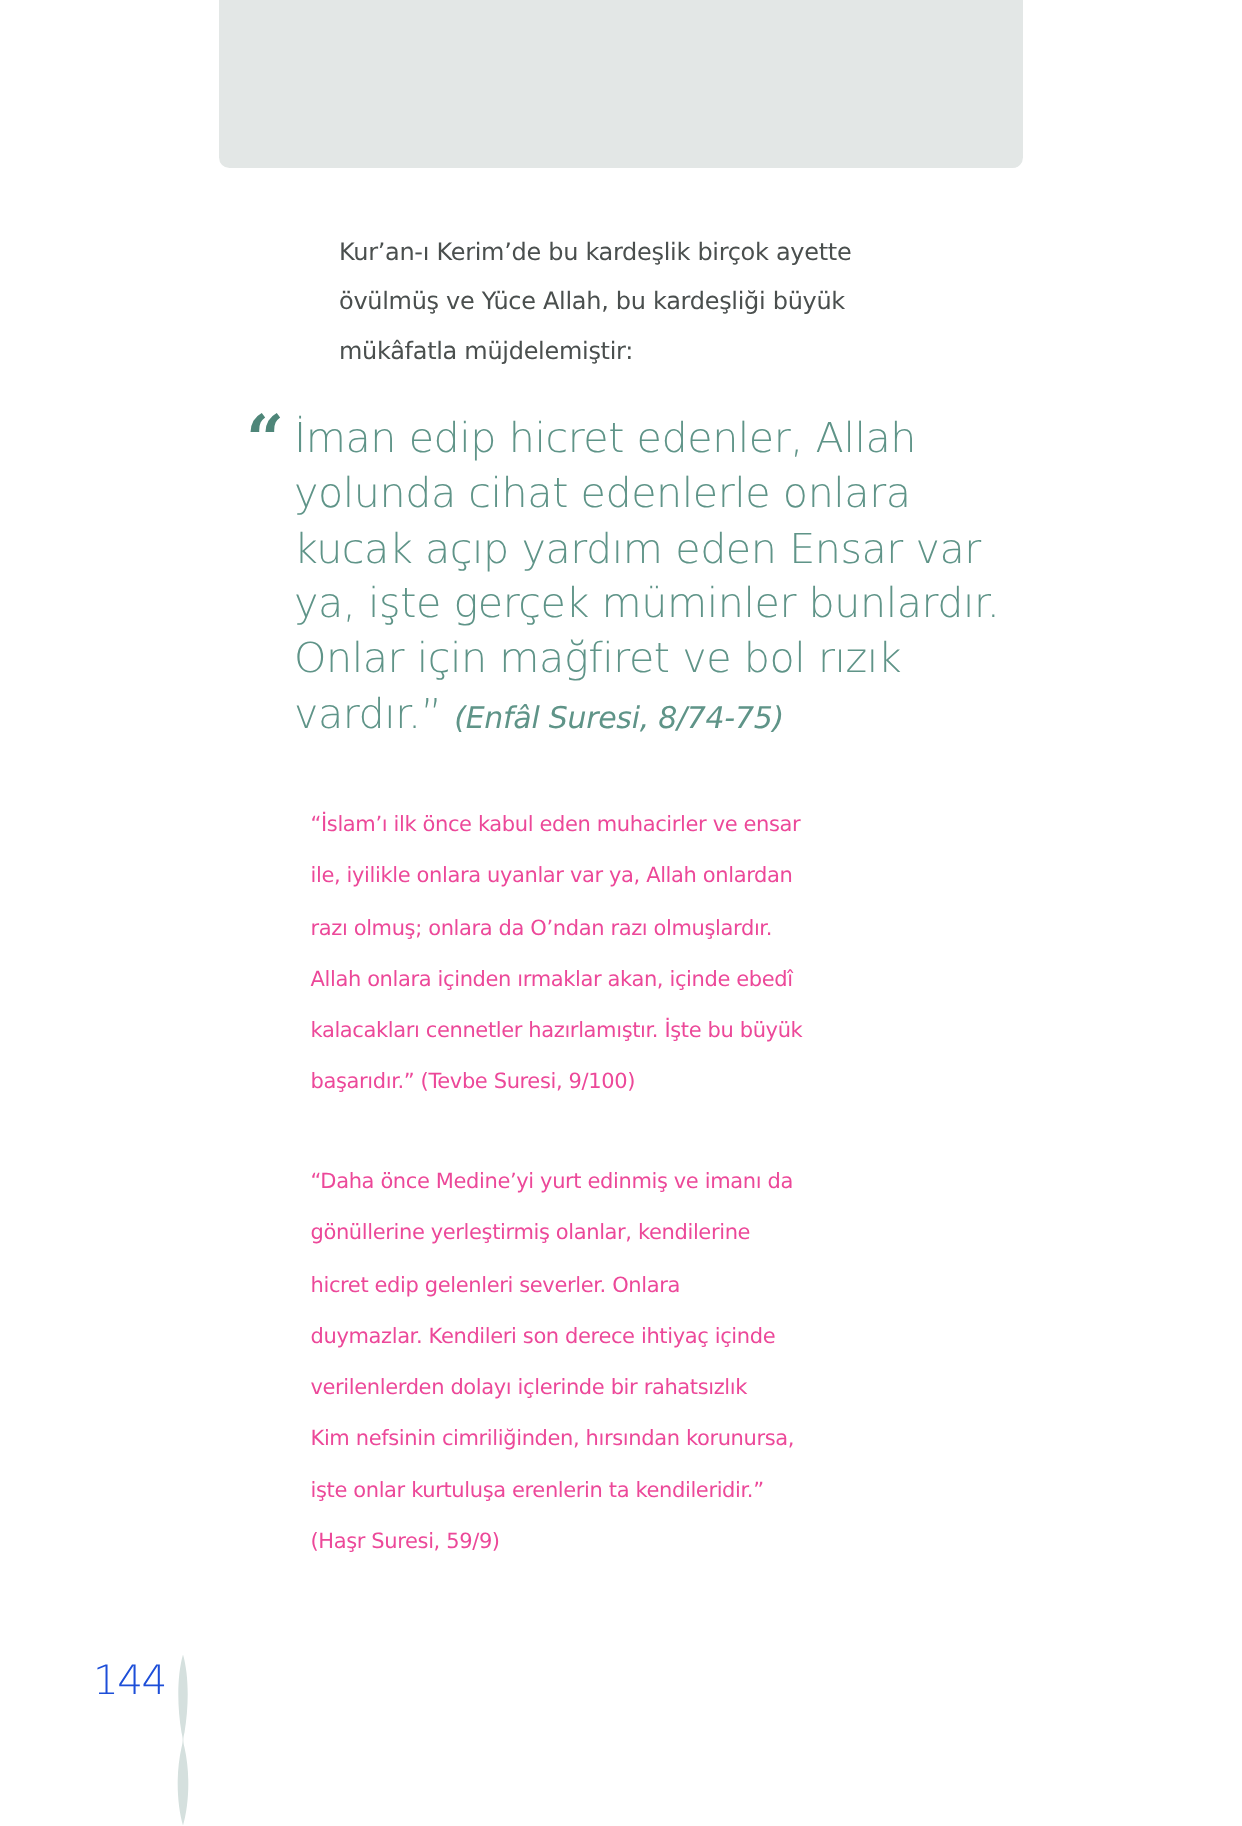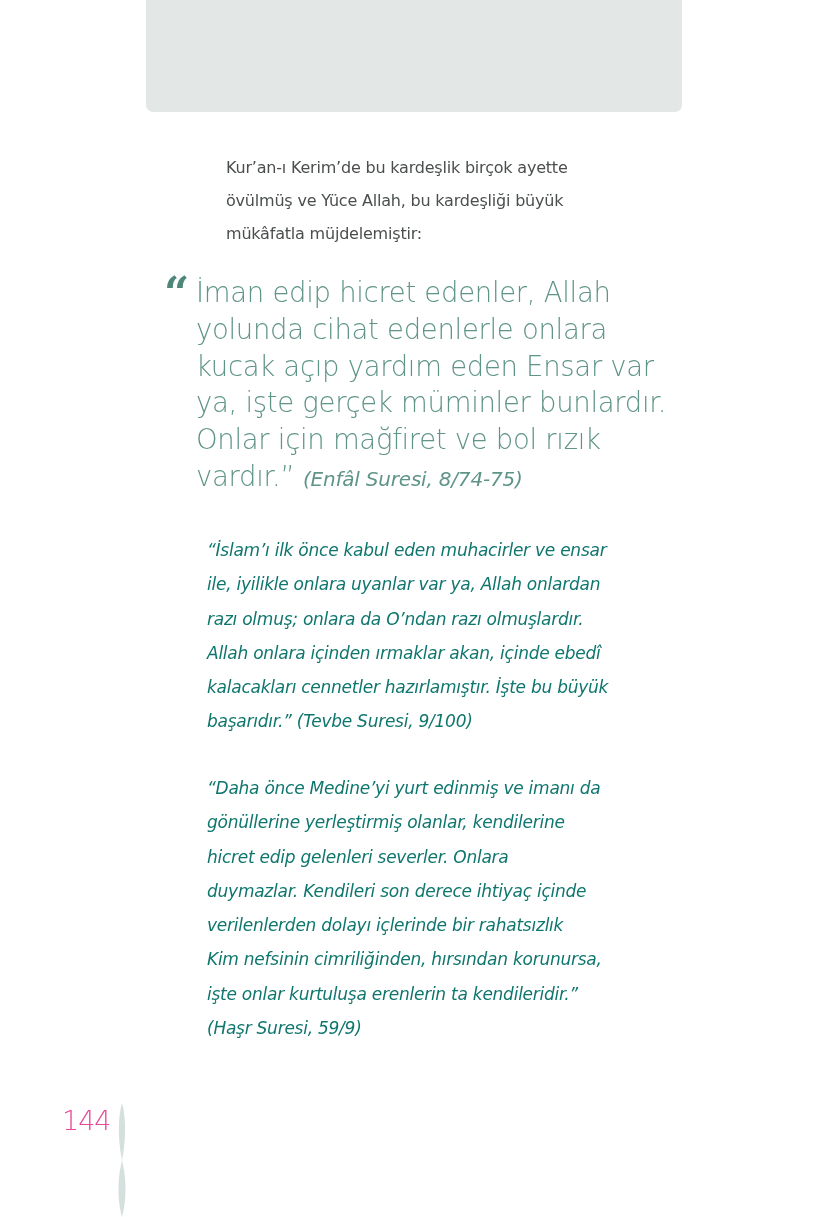--- a/index.html
+++ b/index.html
@@ -62,38 +62,37 @@
     .pull-quote .cite {
       font-style: italic;
       font-size: 20px;
       letter-spacing: -0.2px;
     }
     .verse {
       position: absolute;
       left: 207px;
       width: 420px;
       font-family: "DejaVu Sans", sans-serif;
-      font-style: italic;
-      font-size: 17px;
+      font-size: 14px;
       line-height: 34.3px;
-      color: #0f766e;
+      color: #ec4899;
       letter-spacing: -0.25px;
       margin: 0;
     }
     .verse .line { display: block; white-space: nowrap; }
     .verse-1 { top: 533px; }
     .verse-2 { top: 750px; margin-top: 21px; }
     .page-number {
       position: absolute;
       left: 62px;
       top: 1105px;
       font-family: "DejaVu Sans", sans-serif;
       font-size: 27px;
       font-weight: 300;
-      color: #ec4899;
+      color: #1d4ed8;
       letter-spacing: -1px;
     }
     .page-ornament {
       position: absolute;
       left: 113px;
       top: 1103px;
       width: 18px;
       height: 114px;
     }
   </style>

